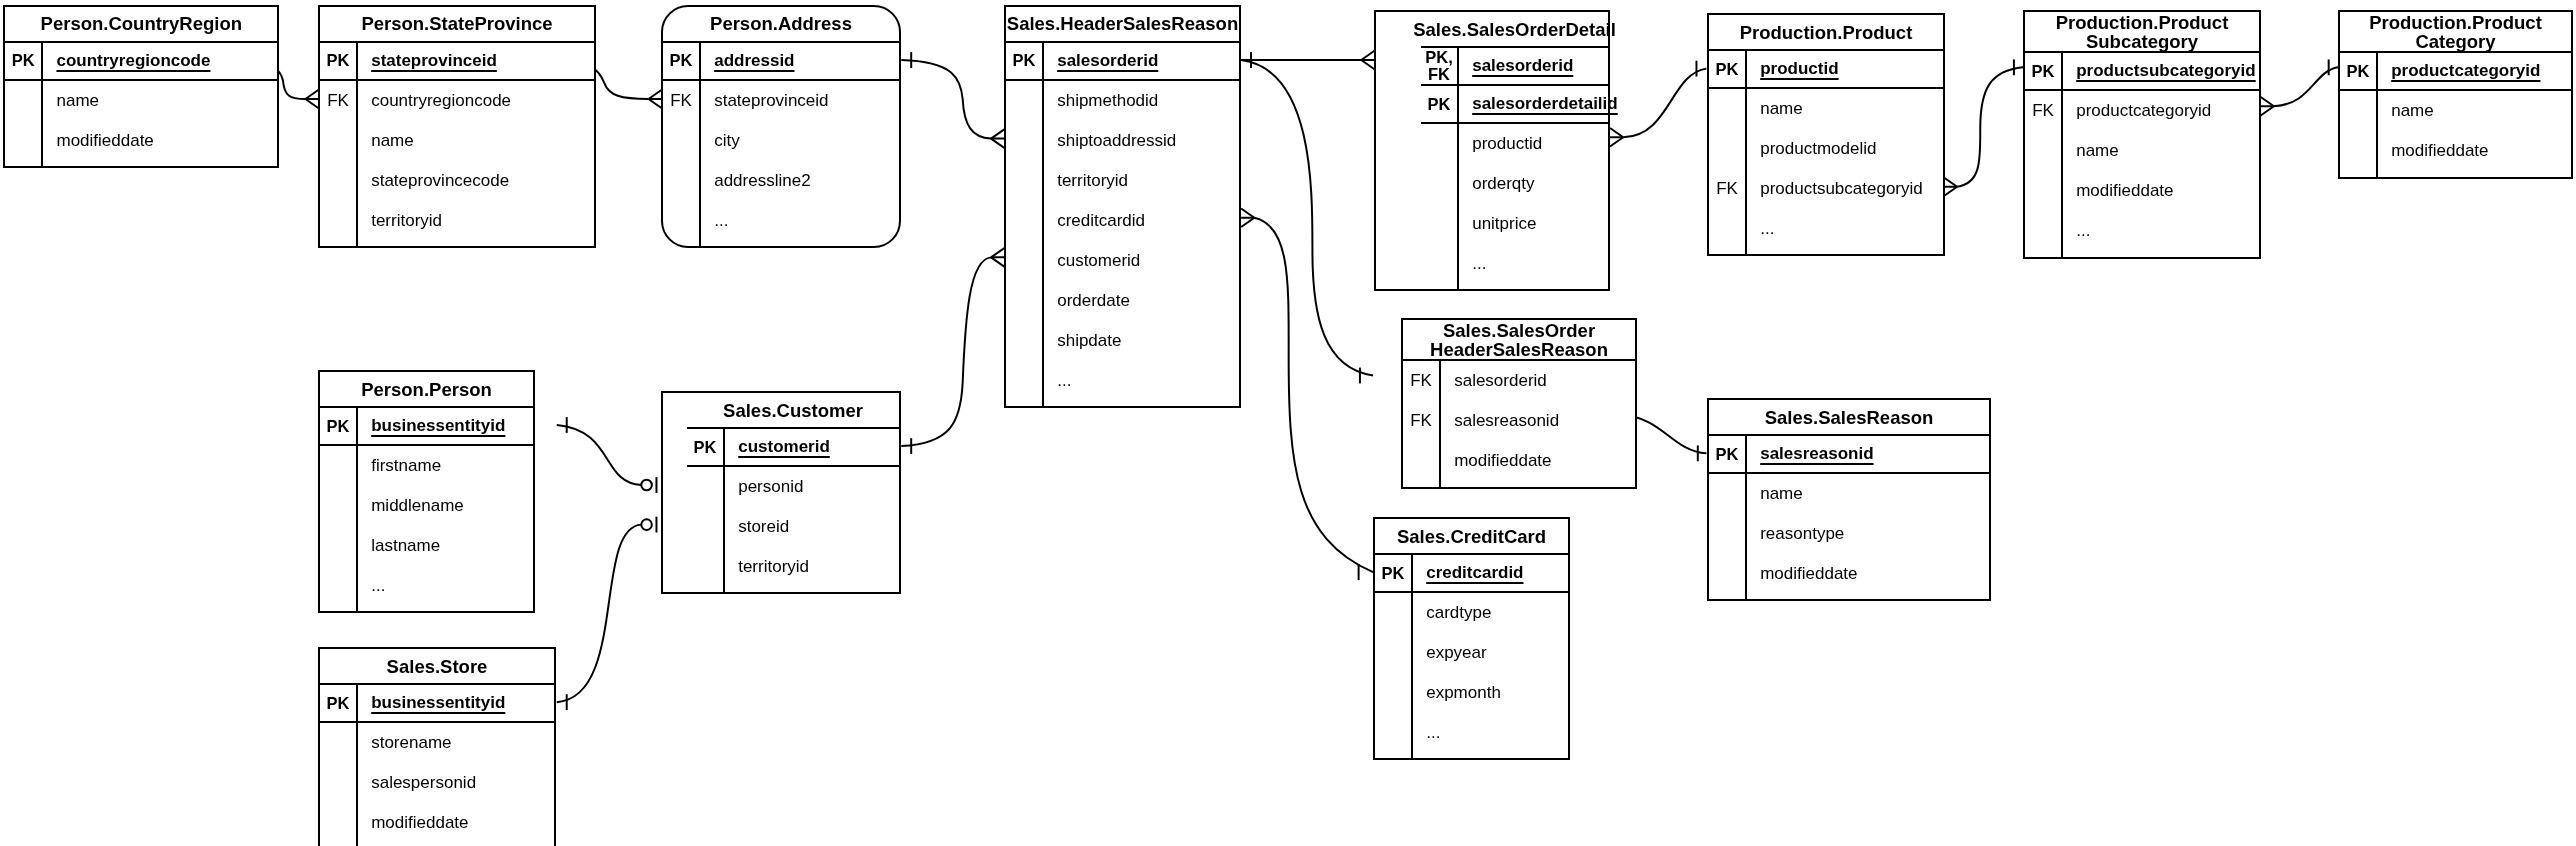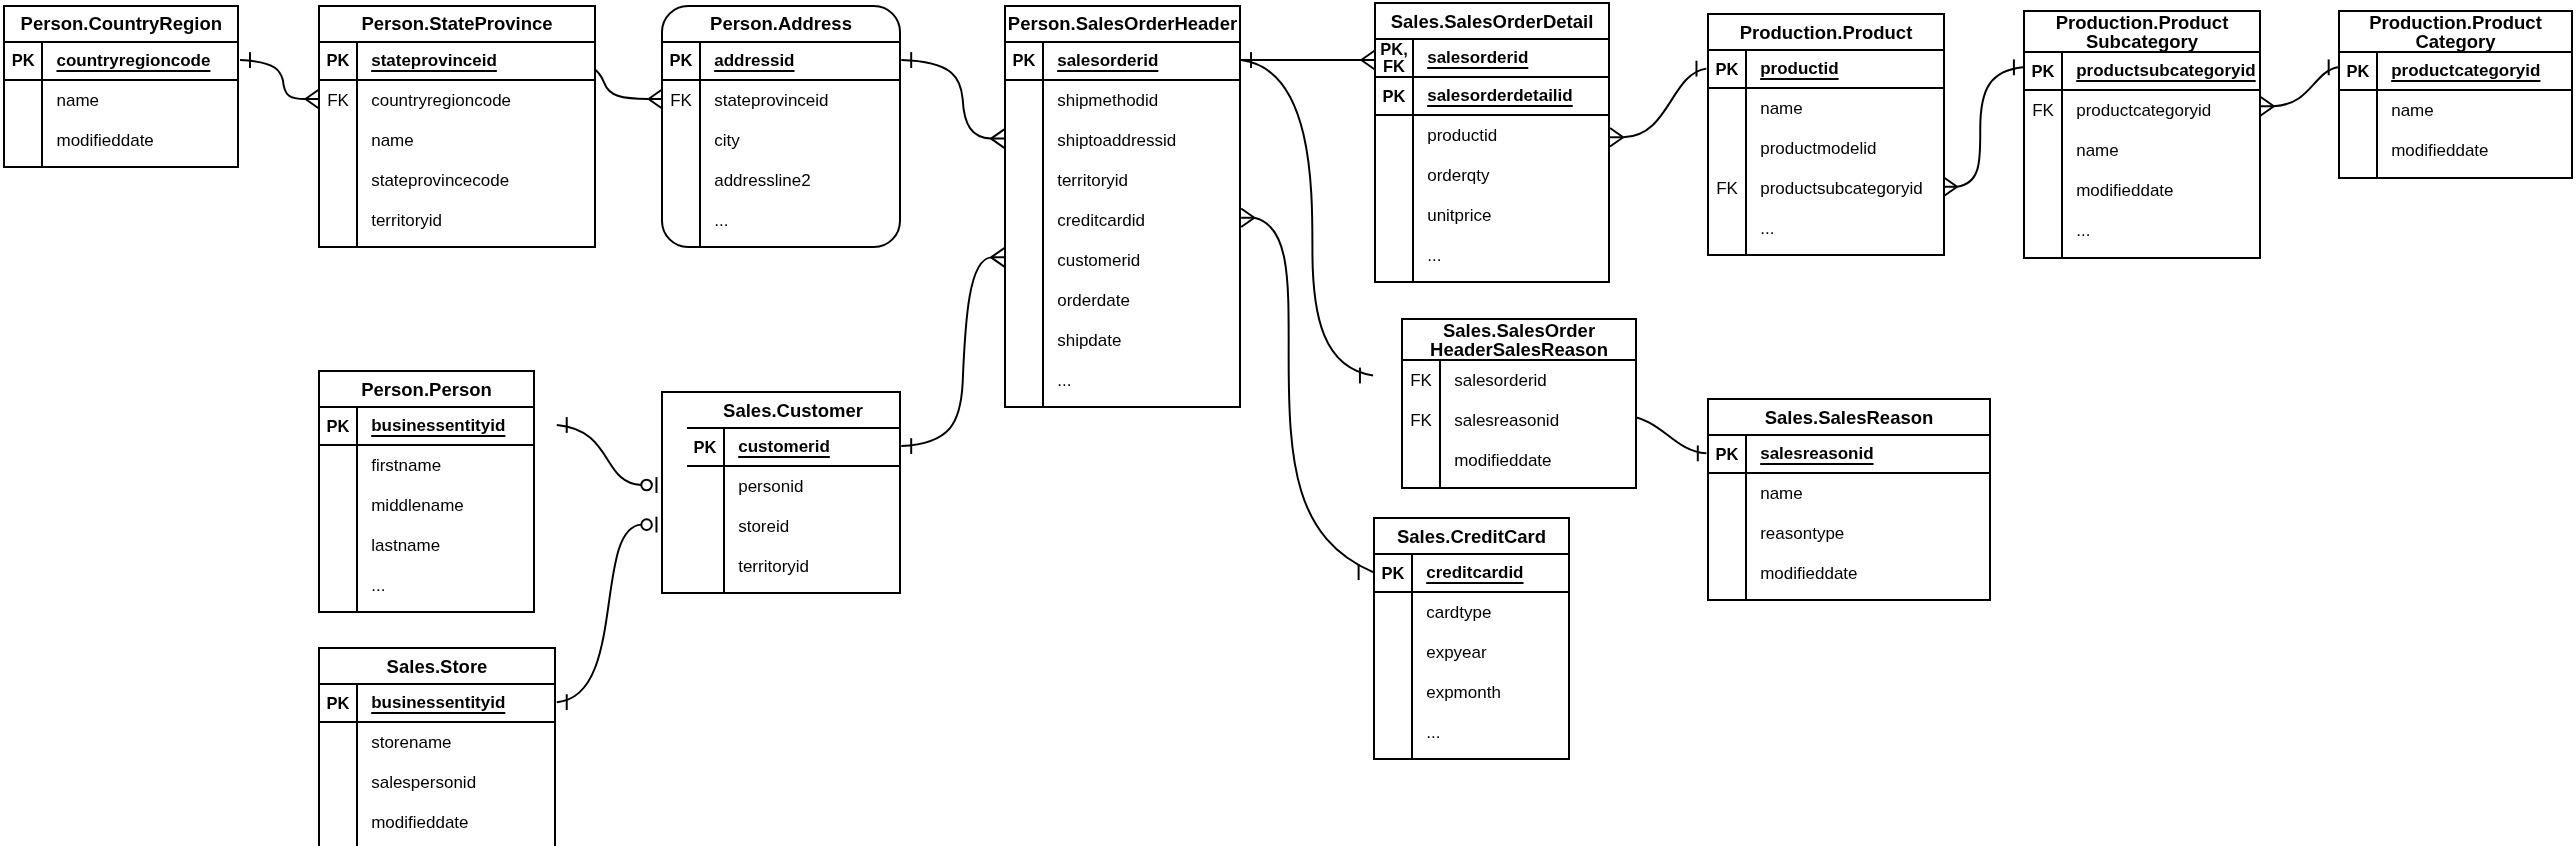--- a/index.html
+++ b/index.html
@@ -189,21 +189,21 @@
         <path d="M 994 723 L 994 747" class="wire-path"></path>
         <circle cx="979" cy="735" r="8" class="wire-circle"></circle>
       </g>
       <g>
         <path d="M 843 1064 C 950 1056 898 800 971 795" class="wire-path"></path>
         <path d="M 858 1052 L 858 1076" class="wire-path"></path>
         <path d="M 994 783 L 994 807" class="wire-path"></path>
         <circle cx="979" cy="795" r="8" class="wire-circle"></circle>
       </g>
     </svg>
-    <div class="tbl" style="left: 3.3px; top: 4.6px; width: 236px;">
+    <div class="tbl" style="left: 3.3px; top: 4.6px; width: 276px;">
       <div class="tbl-title">Person.CountryRegion</div>
       <div class="key-row">
         <div class="key-cell">PK</div>
         <div class="name-cell">
           <span>countryregioncode</span>
         </div>
       </div>
       <div class="tbl-body">
         <div class="body-row">
           <div class="body-key"></div>
@@ -263,21 +263,21 @@
           <div class="body-key"></div>
           <div class="body-name">addressline2</div>
         </div>
         <div class="body-row">
           <div class="body-key"></div>
           <div class="body-name">...</div>
         </div>
       </div>
     </div>
     <div class="tbl" style="left: 1004px; top: 4.6px; width: 237px;">
-      <div class="tbl-title">Person.SalesOrderHeader</div>
+      <div class="tbl-title">Sales.HeaderSalesReason</div>
       <div class="key-row">
         <div class="key-cell">PK</div>
         <div class="name-cell">
           <span>salesorderid</span>
         </div>
       </div>
       <div class="tbl-body">
         <div class="body-row">
           <div class="body-key"></div>
           <div class="body-name">shipmethodid</div>
@@ -305,21 +305,21 @@
         <div class="body-row">
           <div class="body-key"></div>
           <div class="body-name">shipdate</div>
         </div>
         <div class="body-row">
           <div class="body-key"></div>
           <div class="body-name">...</div>
         </div>
       </div>
     </div>
-    <div class="tbl" style="left: 1374px; top: 2px; width: 236px;">
+    <div class="tbl" style="left: 1374px; top: 10px; width: 236px; padding-left: 45px;">
       <div class="tbl-title">Sales.SalesOrderDetail</div>
       <div class="key-row">
         <div class="key-cell">PK,
 FK</div>
         <div class="name-cell">
           <span>salesorderid</span>
         </div>
       </div>
       <div class="key-row">
         <div class="key-cell">PK</div>

